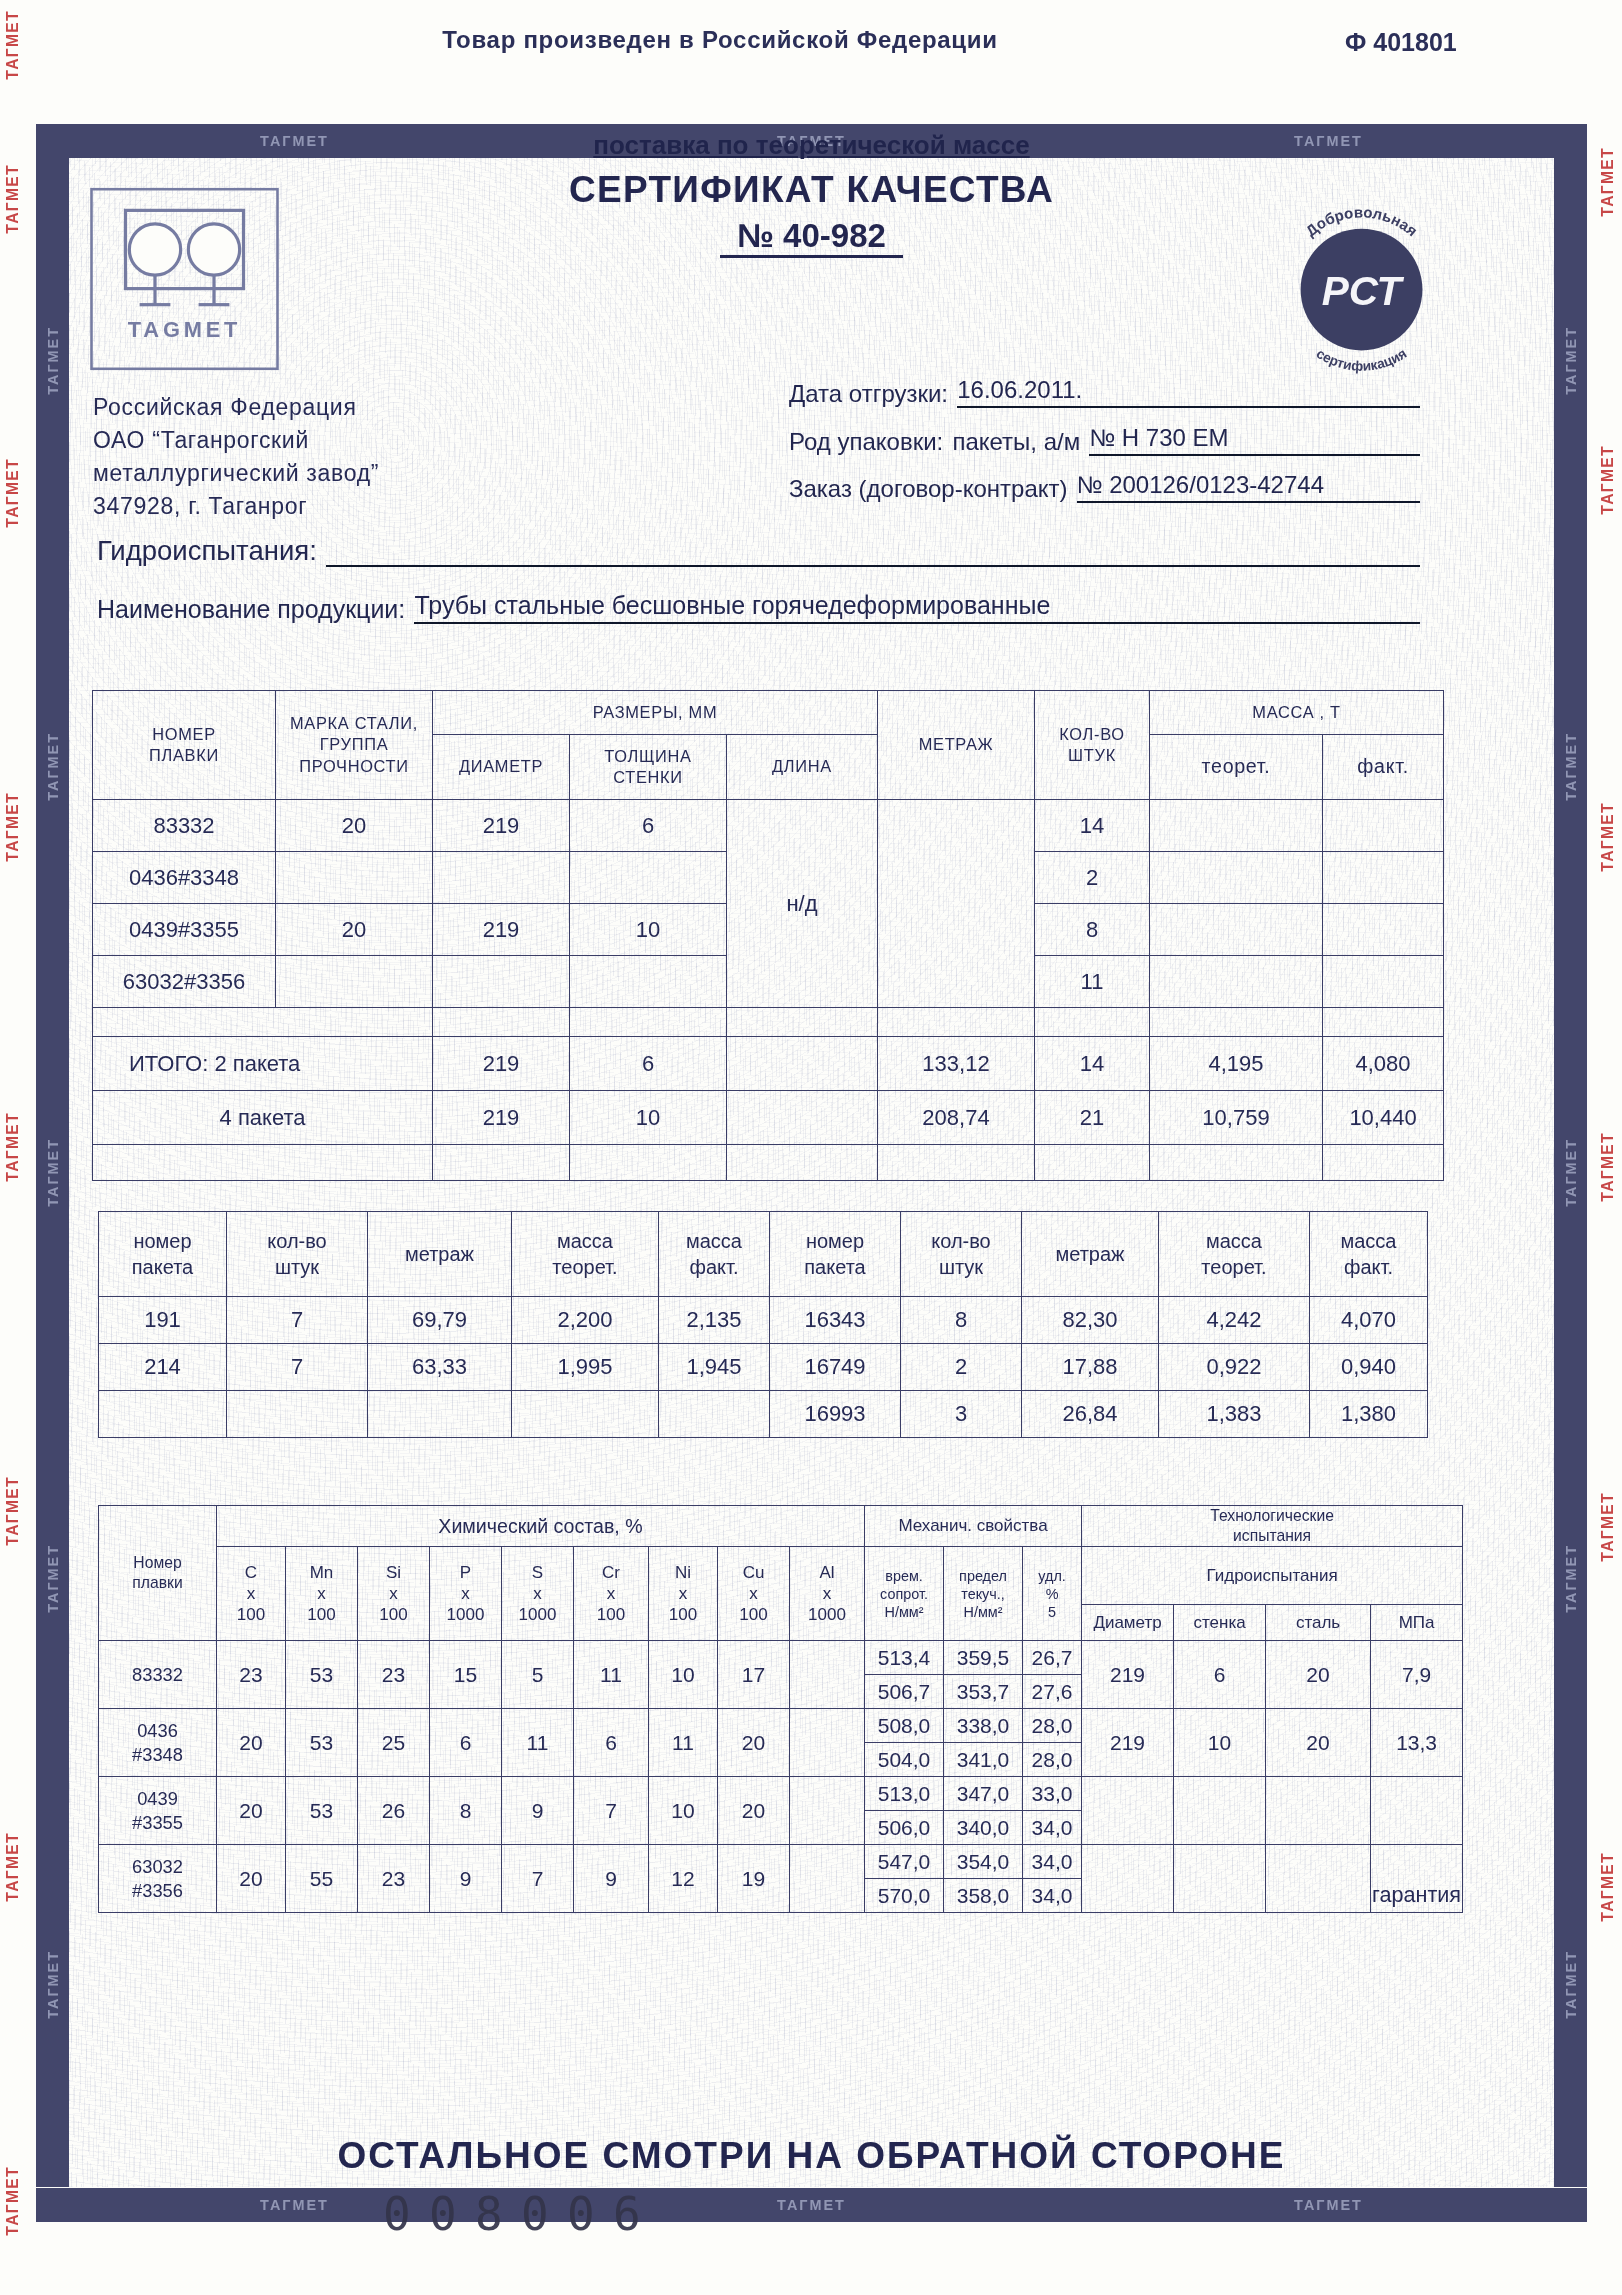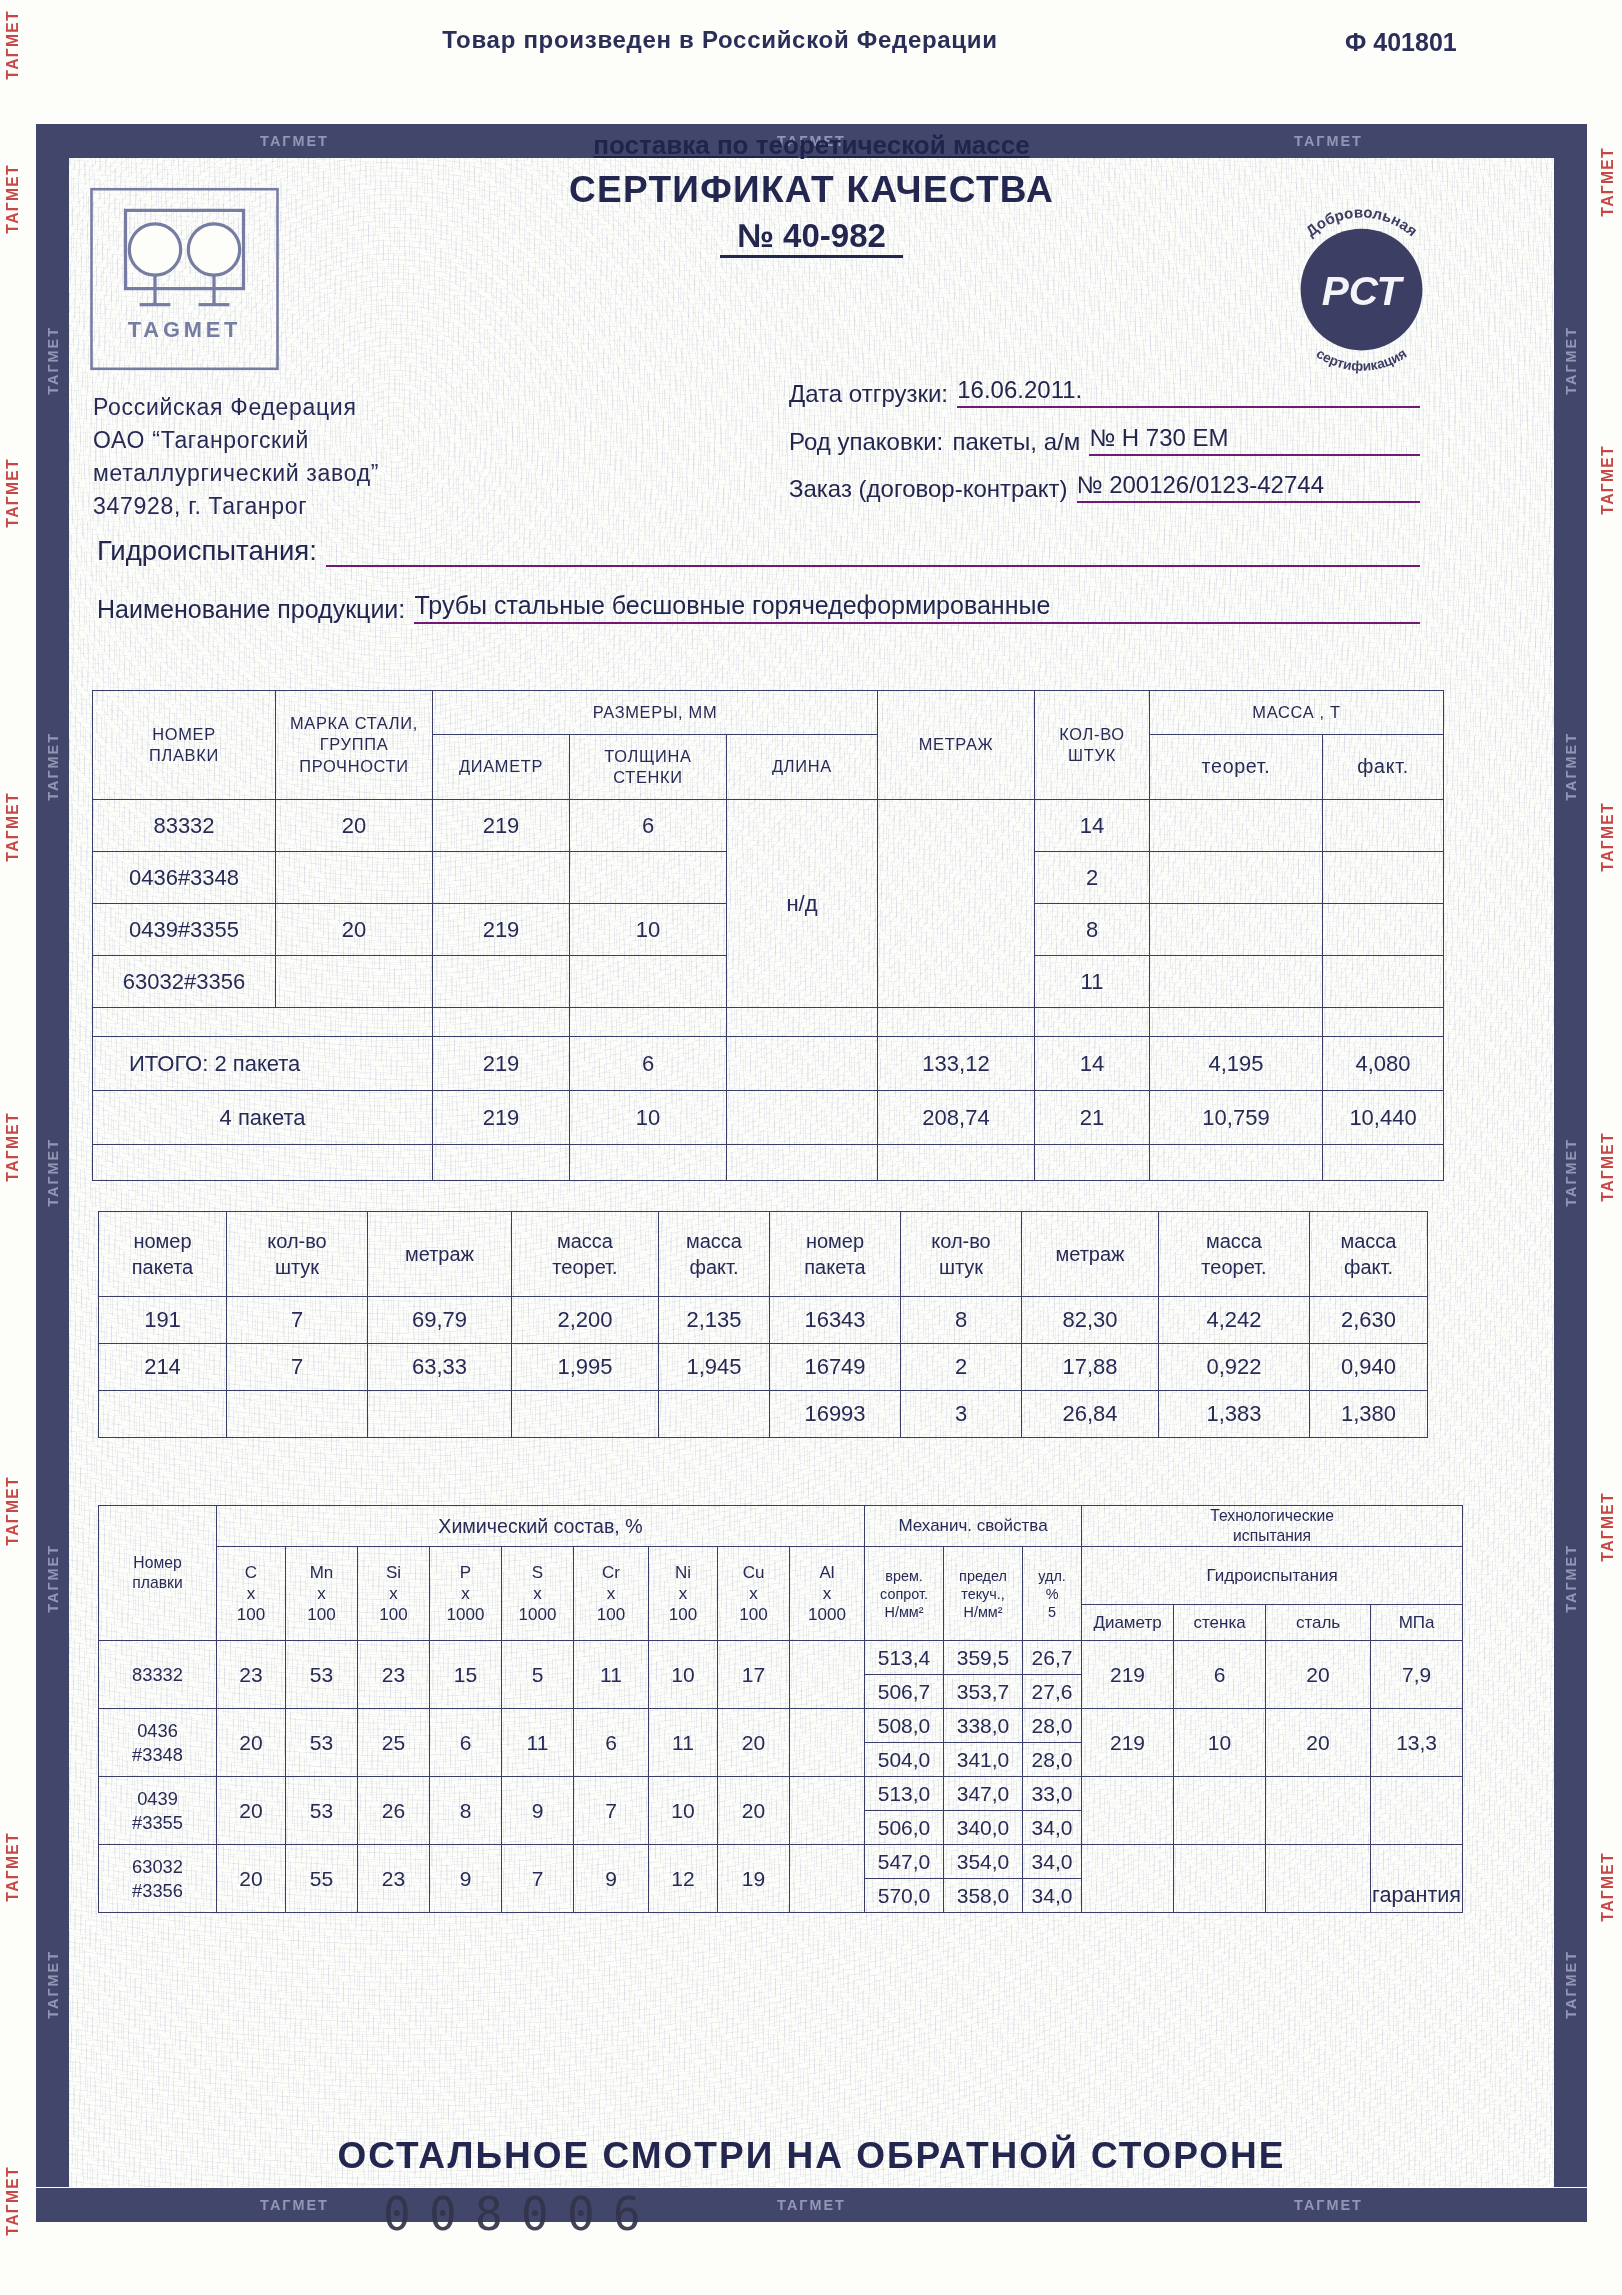--- a/index.html
+++ b/index.html
@@ -31,21 +31,21 @@
   .delivery{left:517px;top:130px;width:589px;font-size:26px;font-weight:bold;color:#20244c;
             text-decoration:underline;z-index:7;}
   .title{left:386px;top:169px;width:851px;font-size:37px;font-weight:bold;letter-spacing:1.3px;color:#23264f;}
   .cert-no{left:386px;top:217px;width:851px;font-size:33px;font-weight:bold;color:#23264f;}
   .cert-no span{border-bottom:3.3px solid #23264f;padding:0 17px 1.3px;}
   
   .company{left:93px;top:391px;font-size:23px;line-height:33px;letter-spacing:0.7px;color:#262a55;}
   .field{position:absolute;display:flex;align-items:flex-end;font-size:24px;color:#22264f;}
   .field .lab{white-space:pre;margin-right:9.2px;}
   .field .mid{white-space:pre;margin-right:9.2px;}
-  .field .val{flex:1;border-bottom:2px solid #701a75;padding-bottom:2px;white-space:pre;}
+  .field .val{flex:1;border-bottom:2px solid #0f172a;padding-bottom:2px;white-space:pre;}
   .consignee{left:97px;top:535px;width:1323px;font-size:27.5px;}
   .product1{left:97px;top:591px;width:1323px;font-size:25px;}
   .product2{left:97px;top:643px;font-size:25px;color:#22264f;border-bottom:1.3px solid rgba(44,47,90,.75);padding-bottom:2.6px;}
   
   table{border-collapse:collapse;table-layout:fixed;position:absolute;z-index:5;}
   td,th{border:1.3px solid #3a3d66;text-align:center;vertical-align:middle;padding:0;
         font-weight:normal;color:#262a55;overflow:hidden;}
   .t1{left:92px;top:690px;width:1351px;font-size:22px;}
   .t1 th{font-size:16.4px;letter-spacing:0.7px;line-height:1.3;}
   .t1 .sub{font-size:19.6px;}
@@ -340,21 +340,21 @@
       <tr style="height:47px;">
         <td>191</td>
         <td>7</td>
         <td>69,79</td>
         <td>2,200</td>
         <td>2,135</td>
         <td>16343</td>
         <td>8</td>
         <td>82,30</td>
         <td>4,242</td>
-        <td>2,630</td>
+        <td>4,070</td>
       </tr>
       <tr style="height:47px;">
         <td>214</td>
         <td>7</td>
         <td>63,33</td>
         <td>1,995</td>
         <td>1,945</td>
         <td>16749</td>
         <td>2</td>
         <td>17,88</td>

